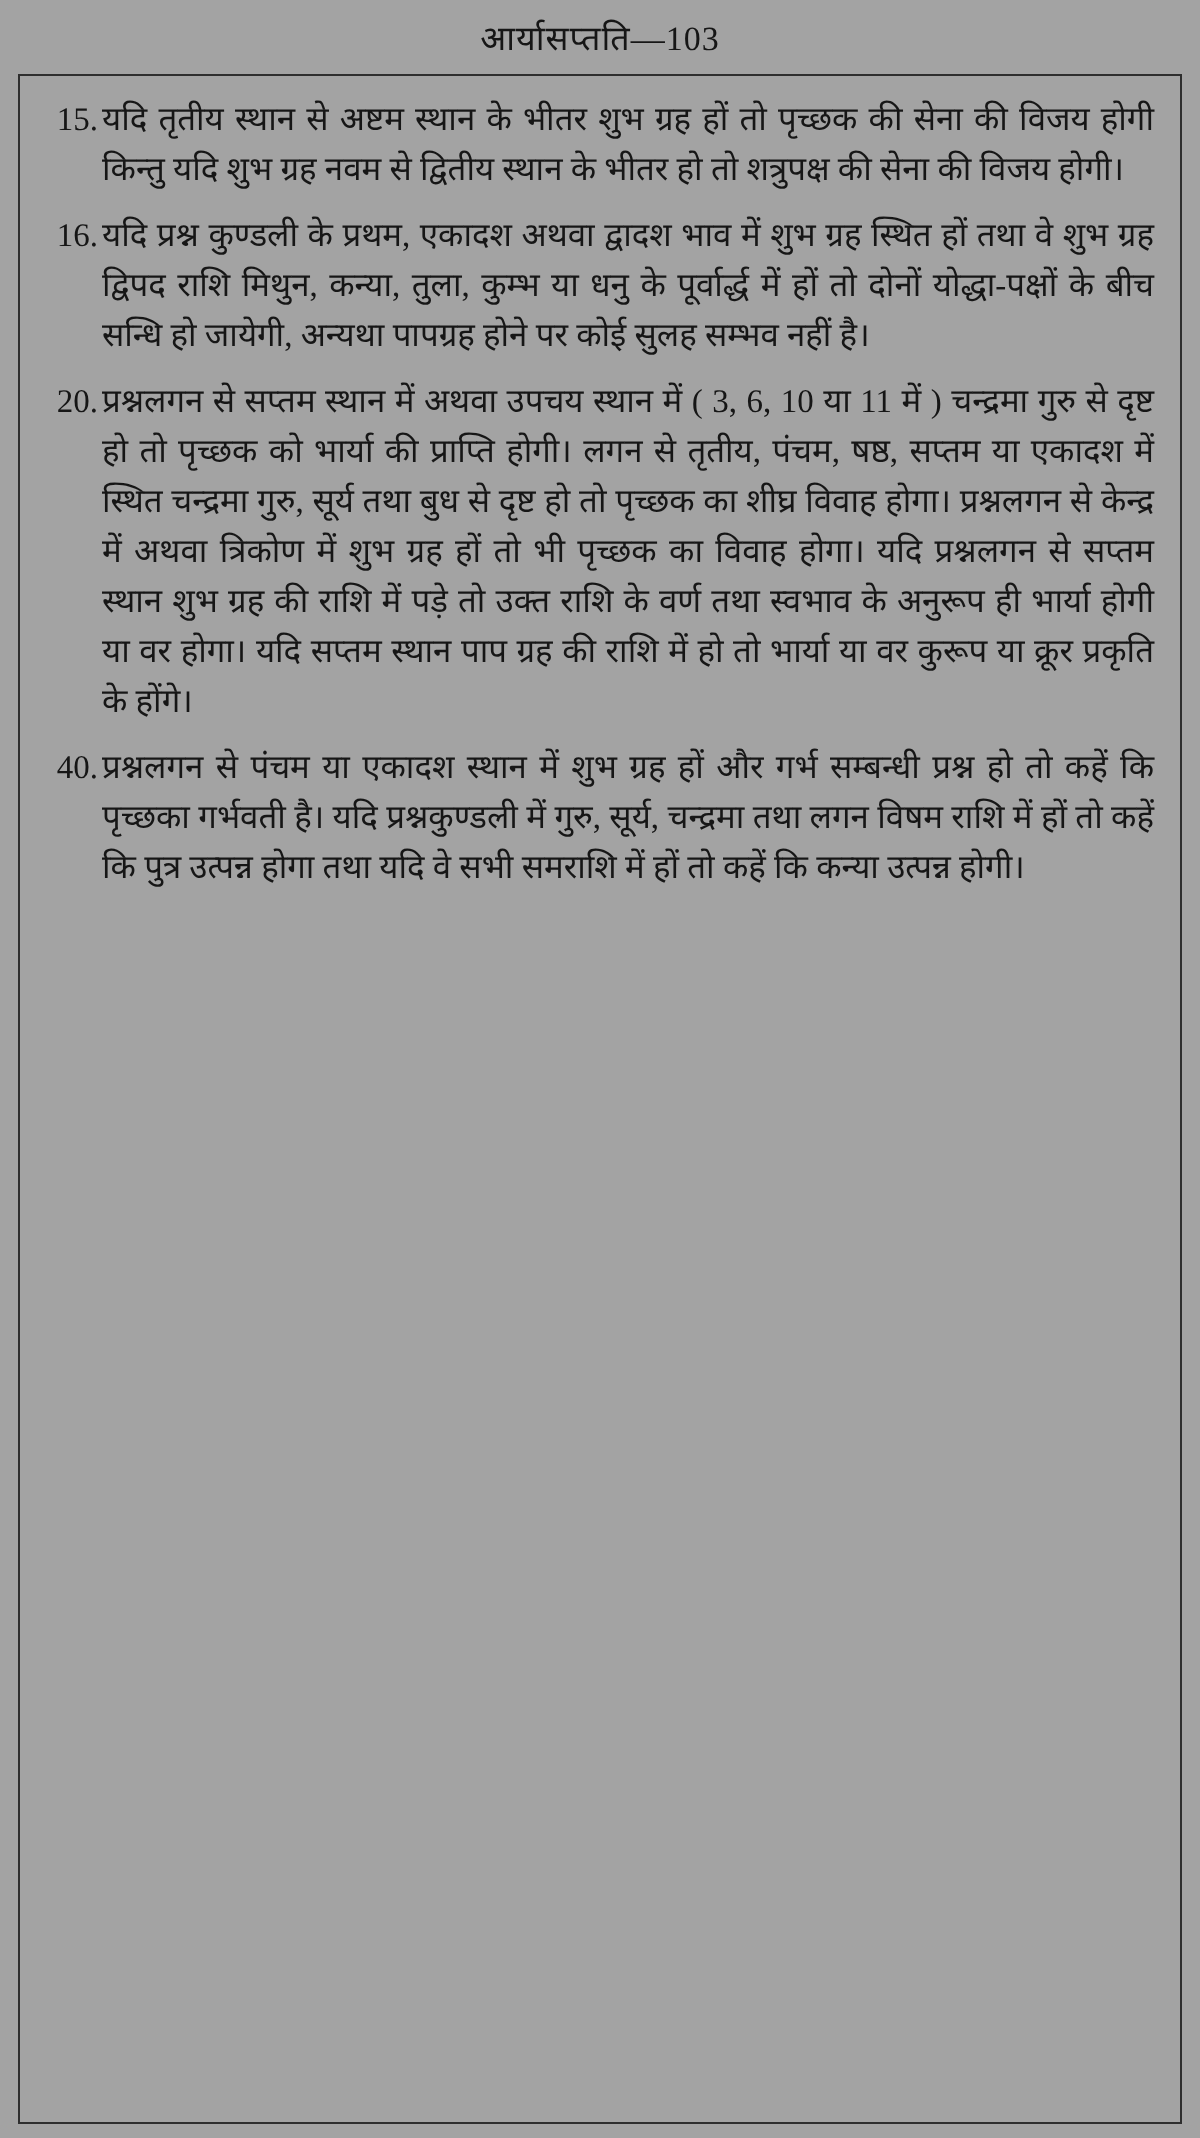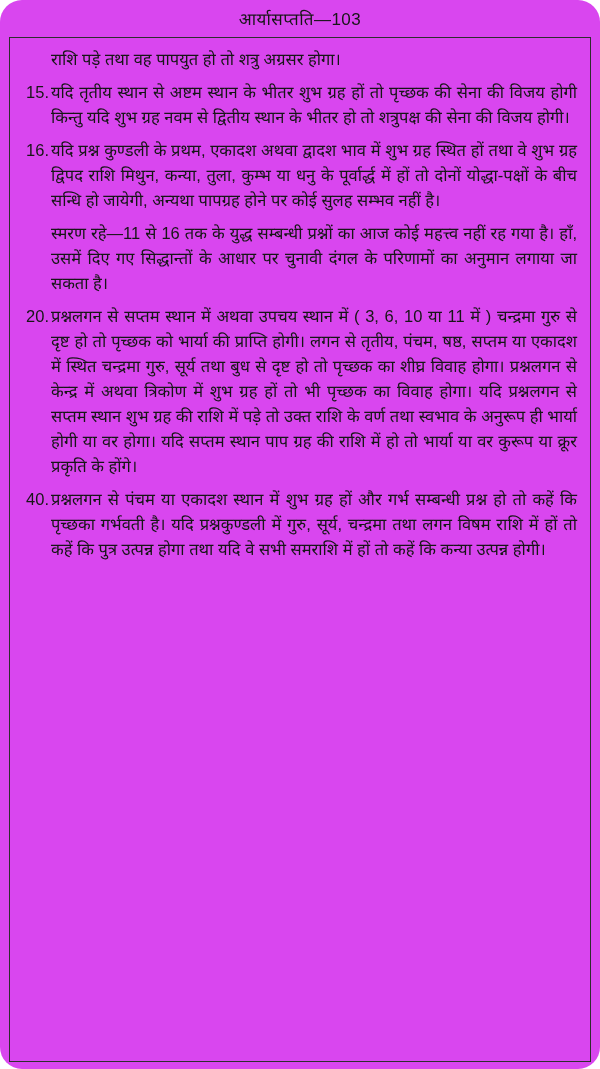--- a/index.html
+++ b/index.html
@@ -5,26 +5,25 @@
   html, body {
     margin: 0;
     padding: 0;
     background: #ffffff;
   }
   .page {
     position: relative;
     width: 600px;
     height: 1069px;
     margin: 0 auto;
-    background: #d946ef;
+    background: #a3a3a3;
     color: #161616;
-    font-family: Liberation Sans, sans-serif;
+    font-family: Liberation Serif, serif;
     overflow: hidden;
     box-sizing: border-box;
-    border-radius: 22px;
   }
   .header {
     position: absolute;
     top: 7px;
     left: 10px;
     right: 10px;
     height: 28px;
     text-align: center;
     font-size: 17px;
     font-weight: 500;
@@ -65,37 +64,31 @@
 <body>
 
 <div class="page">
 
   <div class="header">
     <span>आर्यासप्तति—103</span>
   </div>
 
   <div class="frame">
 
-    <div class="para">
-      <span class="txt">राशि पड़े तथा वह पापयुत हो तो शत्रु अग्रसर होगा।</span>
-    </div>
 
     <div class="para">
       <span class="num">15.</span>
       <span class="txt">यदि तृतीय स्थान से अष्टम स्थान के भीतर शुभ ग्रह हों तो पृच्छक की सेना की विजय होगी किन्तु यदि शुभ ग्रह नवम से द्वितीय स्थान के भीतर हो तो शत्रुपक्ष की सेना की विजय होगी।</span>
     </div>
 
     <div class="para">
       <span class="num">16.</span>
       <span class="txt">यदि प्रश्न कुण्डली के प्रथम, एकादश अथवा द्वादश भाव में शुभ ग्रह स्थित हों तथा वे शुभ ग्रह द्विपद राशि मिथुन, कन्या, तुला, कुम्भ या धनु के पूर्वार्द्ध में हों तो दोनों योद्धा-पक्षों के बीच सन्धि हो जायेगी, अन्यथा पापग्रह होने पर कोई सुलह सम्भव नहीं है।</span>
     </div>
 
-    <div class="para note">
-      <span class="txt">स्मरण रहे—11 से 16 तक के युद्ध सम्बन्धी प्रश्नों का आज कोई महत्त्व नहीं रह गया है। हाँ, उसमें दिए गए सिद्धान्तों के आधार पर चुनावी दंगल के परिणामों का अनुमान लगाया जा सकता है।</span>
-    </div>
 
 
 
     <div class="para">
       <span class="num">20.</span>
       <span class="txt">प्रश्नलगन से सप्तम स्थान में अथवा उपचय स्थान में ( 3, 6, 10 या 11 में ) चन्द्रमा गुरु से दृष्ट हो तो पृच्छक को भार्या की प्राप्ति होगी। लगन से तृतीय, पंचम, षष्ठ, सप्तम या एकादश में स्थित चन्द्रमा गुरु, सूर्य तथा बुध से दृष्ट हो तो पृच्छक का शीघ्र विवाह होगा। प्रश्नलगन से केन्द्र में अथवा त्रिकोण में शुभ ग्रह हों तो भी पृच्छक का विवाह होगा। यदि प्रश्नलगन से सप्तम स्थान शुभ ग्रह की राशि में पड़े तो उक्त राशि के वर्ण तथा स्वभाव के अनुरूप ही भार्या होगी या वर होगा। यदि सप्तम स्थान पाप ग्रह की राशि में हो तो भार्या या वर कुरूप या क्रूर प्रकृति के होंगे।</span>
     </div>
 
     <div class="para">
       <span class="num">40.</span>

